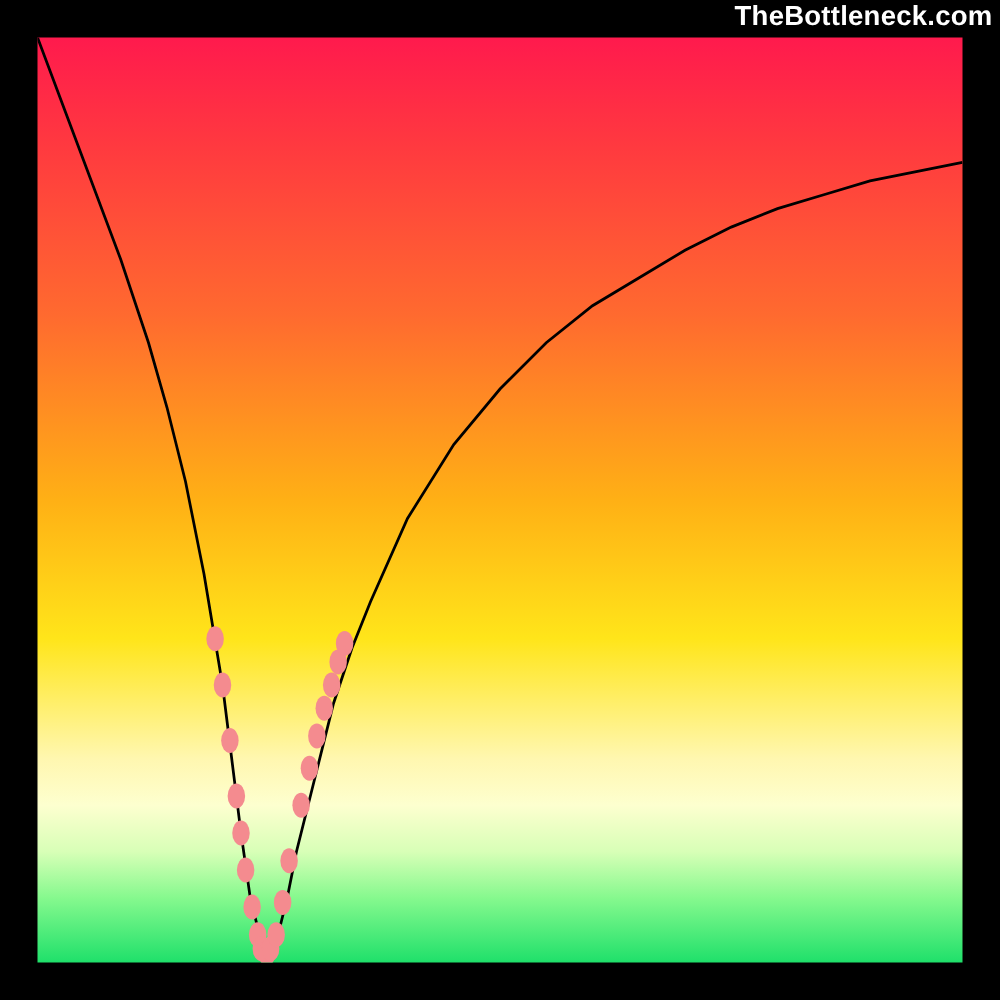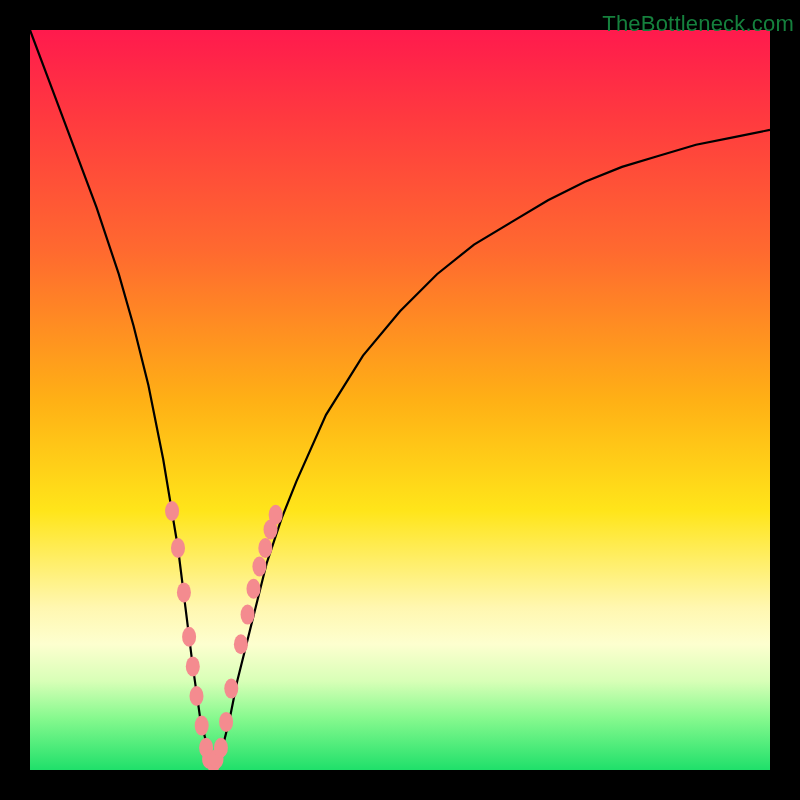--- a/index.html
+++ b/index.html
@@ -40,24 +40,24 @@
   svg.curve {
     position: absolute;
     left: 0;
     top: 0;
     width: 740px;
     height: 740px;
   }
   .watermark {
     position: absolute;
     right: 6px;
-    top: 11px;
-    color: #15803d;
+    top: 0;
+    color: #ffffff;
     font-size: 22px;
-    font-weight: 400;
+    font-weight: 700;
     letter-spacing: 0.2px;
     user-select: none;
   }
 </style>
 </head>
 <body>
 
 <div class="frame">
   <div class="plot">
     <svg class="curve" viewBox="0 0 740 740" preserveAspectRatio="none">

